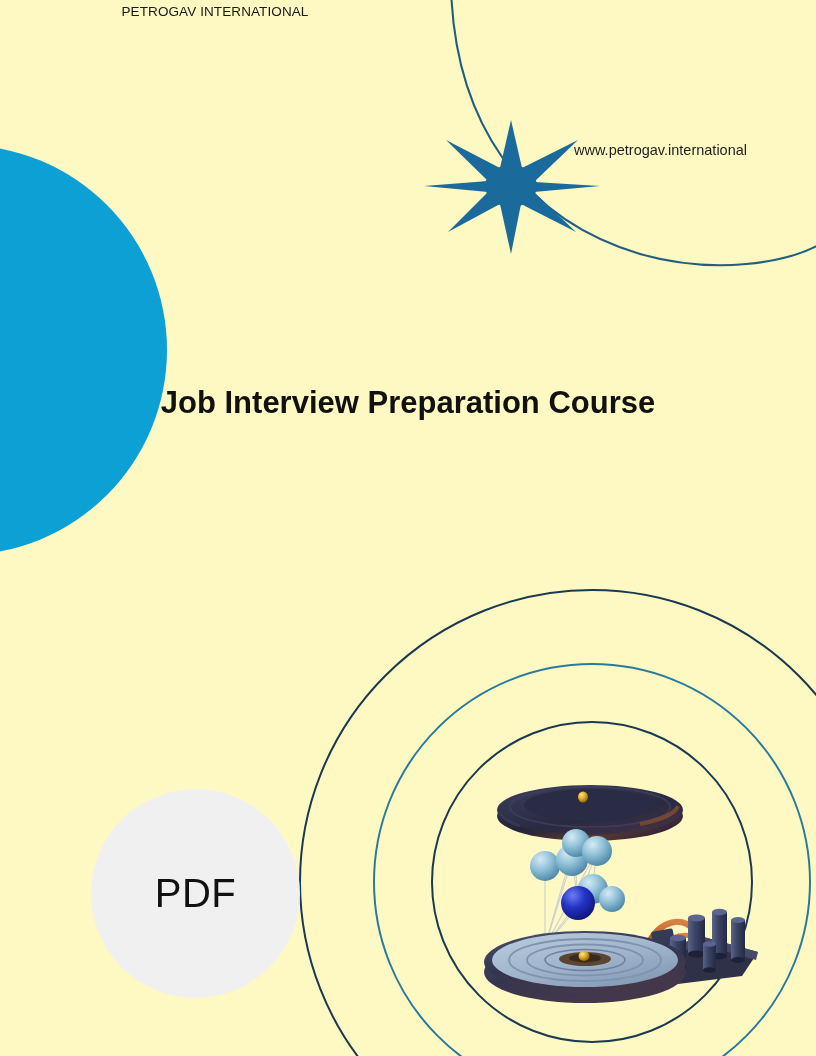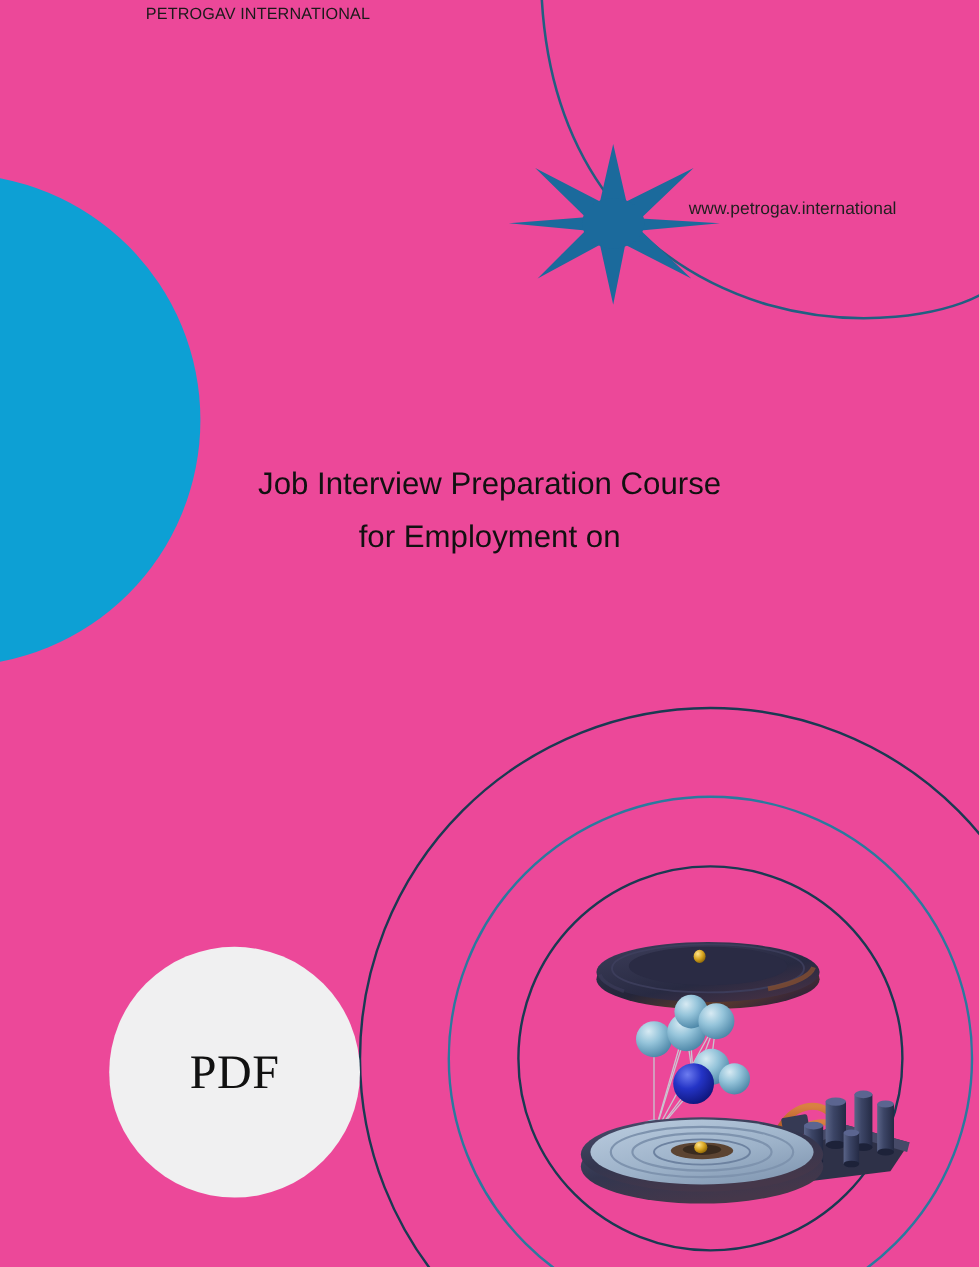--- a/index.html
+++ b/index.html
@@ -8,21 +8,21 @@
     padding: 0;
     background: #ffffff;
   }
   body {
     font-family: "Liberation Sans", sans-serif;
   }
   #page {
     position: relative;
     width: 816px;
     height: 1056px;
-    background: #ec4899;
+    background: #fef9c3;
     overflow: hidden;
   }
 
   
   #deco {
     position: absolute;
     left: 0; top: 0;
     width: 816px;
     height: 1056px;
     pointer-events: none;
@@ -41,40 +41,40 @@
     font-size: 13.5px;
     color: #1a1a1a;
     letter-spacing: 0.1px;
     white-space: nowrap;
   }
 
   
   .site-url {
     position: absolute;
     left: 574px;
-    top: 166px;
+    top: 142px;
     font-size: 14.5px;
     color: #1f1f1f;
     white-space: nowrap;
   }
 
   
   .title-block {
     position: absolute;
     left: 58px;
     top: 381px;
     width: 700px;
     text-align: center;
   }
   .title-line {
-    font-size: 26px;
+    font-size: 31px;
     color: #111111;
     line-height: 44px;
     white-space: nowrap;
-    font-weight: 400;
+    font-weight: 700;
   }
 
   
   .pdf-badge-circle {
     position: absolute;
     left: 91px;
     top: 789px;
     width: 209px;
     height: 209px;
     border-radius: 50%;
@@ -85,21 +85,20 @@
     left: 91px;
     top: 789px;
     width: 209px;
     height: 209px;
     display: flex;
     align-items: center;
     justify-content: center;
     font-size: 40px;
     color: #111111;
     letter-spacing: 0.5px;
-    font-family: Liberation Serif, serif;
   }
 </style>
 </head>
 <body>
 
 <div id="page">
 
   <svg id="deco" viewBox="0 0 816 1056" width="816" height="1056">
     <defs>
       <radialGradient id="gSphereLight" cx="35%" cy="28%" r="75%">
@@ -265,19 +264,18 @@
   </svg>
 
   <div class="brand-block">
     <div class="brand-line">PETROGAV INTERNATIONAL</div>
   </div>
 
   <div class="site-url">www.petrogav.international</div>
 
   <div class="title-block">
     <div class="title-line">Job Interview Preparation Course</div>
-    <div class="title-line">for Employment on</div>
   </div>
 
   <div class="pdf-badge-circle"></div>
   <div class="pdf-badge-label">PDF</div>
 
 </div>
 
 </body></html>

